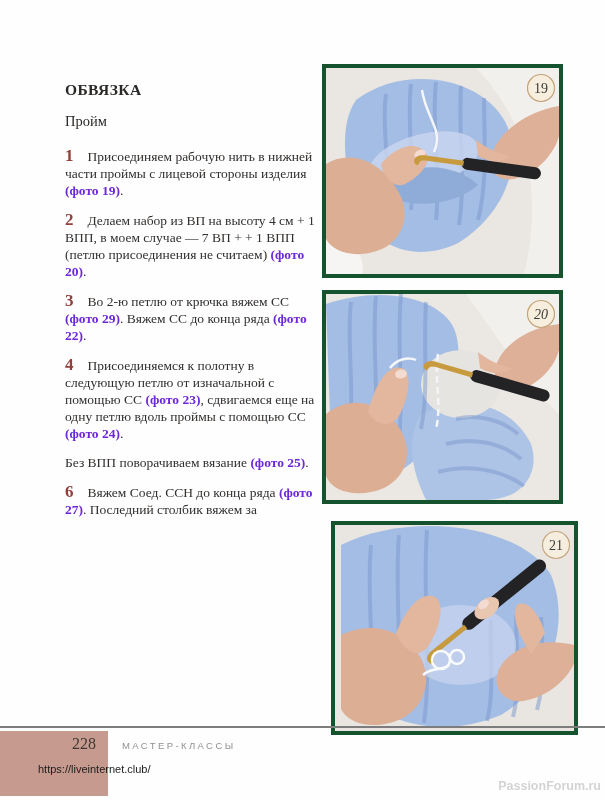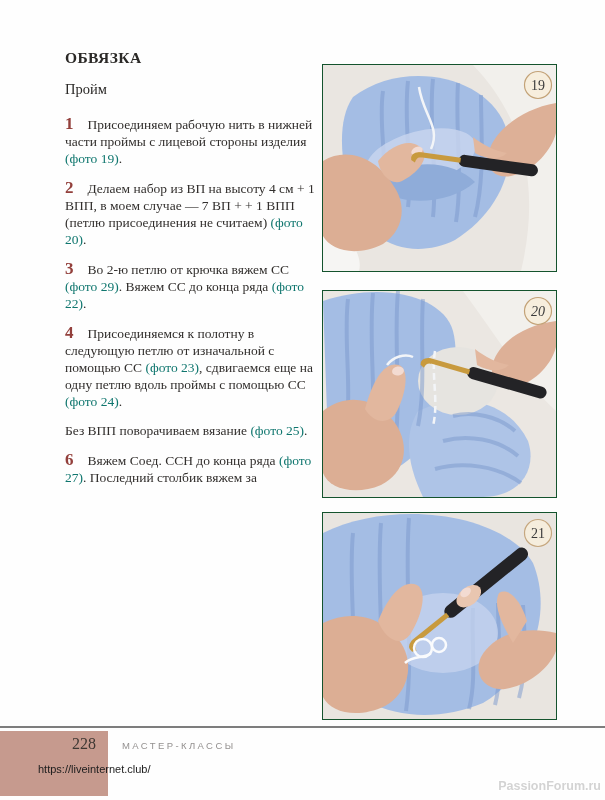--- a/index.html
+++ b/index.html
@@ -5,43 +5,43 @@
   html,body{margin:0;padding:0;}
   body{
     width:605px;height:800px;background:#fefefe;overflow:hidden;
     font-family:"Liberation Serif", serif;
     position:relative;
   }
   .page{position:relative;width:605px;height:800px;background:#fefefe;}
 
   
   .text-col{
-    position:absolute;left:65px;top:49px;width:252px;
+    position:absolute;left:65px;top:81px;width:252px;
     color:#322f2d;font-size:13.5px;line-height:17px;
   }
   .doc-title{
     font-size:15.5px;font-weight:bold;letter-spacing:.4px;
     margin:0 0 15px 0;color:#2b2927;
   }
   .doc-subtitle{
     font-size:14.5px;font-weight:normal;margin:0 0 17px 0;color:#2b2927;
   }
   .para{margin:0 0 15px 0;}
   .para.tight{margin-bottom:12px;}
   .step{margin:0 0 12px 0;}
   .step-num{
     color:#93403c;font-weight:bold;font-size:17px;line-height:1;
     margin-right:14px;
   }
-  .pref{color:#0f766e;font-weight:normal;}
+  .pref{color:#6d28d9;font-weight:bold;}
 
   
   .photo-frame{
     position:absolute;left:322px;width:233px;height:206px;
-    border:1px solid #14532d;background:#eae6e1;overflow:hidden;
+    border:4px solid #14532d;background:#eae6e1;overflow:hidden;
   }
   .photo-frame svg{display:block;width:233px;height:206px;}
   #photo1{top:64px;}
   #photo2{top:290px;}
   #photo3{top:512px;}
   .badge-text{
     font-family:"Liberation Serif", serif;font-size:14px;fill:#3b3b3b;
   }
 
   
@@ -154,21 +154,21 @@
         <rect x="38" y="-6" width="82" height="12" rx="6" fill="#232326"></rect>
         <rect x="-2" y="-2.5" width="42" height="5" fill="#c89a3e"></rect>
         <path d="M-2,-2.5 q-9,2 -7,9 l4,2 q1,-6 6,-6 z" fill="#c89a3e"></path>
       </g>
       <path d="M152,58 C162,66 174,72 186,74 C178,82 164,80 154,74 Z" fill="#e2b79e"></path>
       <circle cx="215" cy="20" r="13.5" fill="#f7eedd" stroke="#c3a277" stroke-width="1.2"></circle>
       <text class="badge-text" x="215" y="25" text-anchor="middle">20</text>
     </svg>
   </figure>
 
-  <figure class="photo-frame" id="photo3" style="margin:0;">
+  <figure class="photo-frame" id="photo3" style="margin:9px;padding-left:6px;">
     <svg viewBox="0 0 233 206">
       <rect width="233" height="206" fill="#e9e5e0"></rect>
       <path d="M0,20 C70,-15 180,0 210,50 C230,100 210,160 160,190 C100,215 30,200 10,150 C-5,110 -10,55 0,20 Z" fill="#a4bde4"></path>
       <g stroke="#7b99cd" stroke-width="4" fill="none" opacity=".5">
         <path d="M30,20 C25,70 35,130 28,180"></path>
         <path d="M58,10 C53,70 63,135 55,190"></path>
         <path d="M86,5 C81,70 91,140 83,198"></path>
         <path d="M150,95 C148,130 154,165 146,196"></path>
         <path d="M175,90 C175,125 180,160 172,192"></path>
         <path d="M200,92 C202,125 204,155 196,185"></path>

